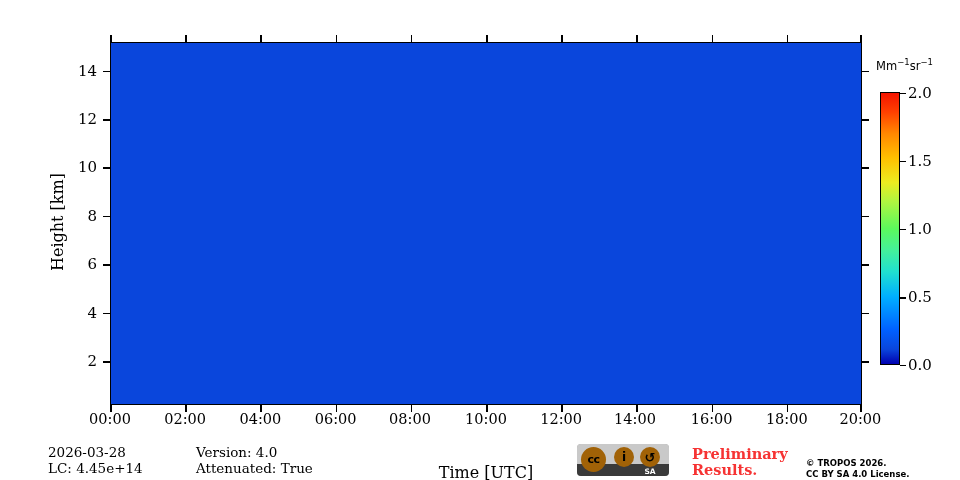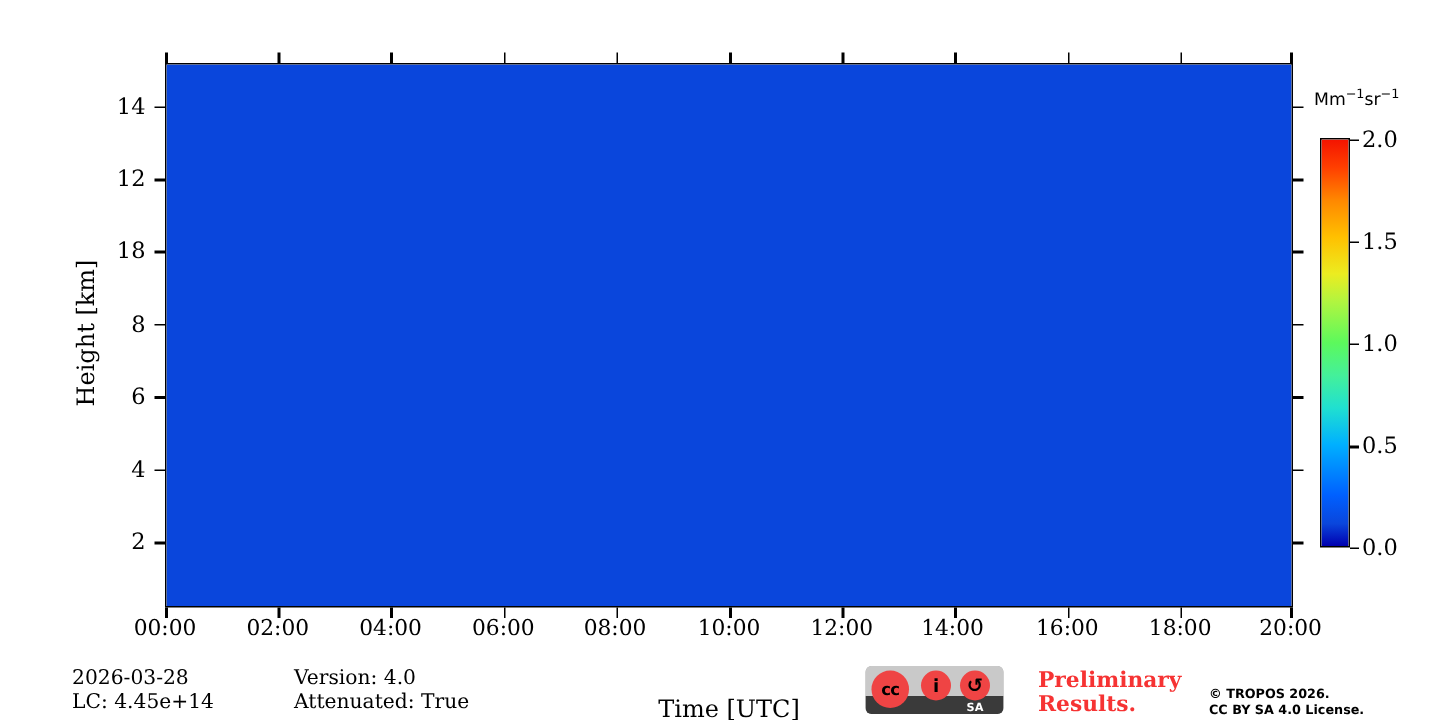--- a/index.html
+++ b/index.html
@@ -187,21 +187,21 @@
     top: 444px;
     width: 92px;
     height: 32px;
     background: #aaaaaa;
     border-radius: 4px;
     overflow: hidden;
   }
   .cc-circle {
     position: absolute;
     border-radius: 50%;
-    background: #ef4444;
+    background: #a16207;
     color: #000000;
     display: flex;
     align-items: center;
     justify-content: center;
     font-family: "DejaVu Sans", "Liberation Sans", sans-serif;
     font-weight: bold;
   }
   #cc-logo {
     left: 4px;
     top: 3px;
@@ -299,21 +299,21 @@
   <div class="tick-mark tick-y-right" style="top:70.6px"></div>
   <div class="tick-mark tick-y-right" style="top:119.0px"></div>
   <div class="tick-mark tick-y-right" style="top:167.4px"></div>
   <div class="tick-mark tick-y-right" style="top:215.8px"></div>
   <div class="tick-mark tick-y-right" style="top:264.2px"></div>
   <div class="tick-mark tick-y-right" style="top:312.6px"></div>
   <div class="tick-mark tick-y-right" style="top:361.0px"></div>
 
   <div class="tick-label-y" style="top:63.6px">14</div>
   <div class="tick-label-y" style="top:112.0px">12</div>
-  <div class="tick-label-y" style="top:160.4px">18</div>
+  <div class="tick-label-y" style="top:160.4px">10</div>
   <div class="tick-label-y" style="top:208.8px">8</div>
   <div class="tick-label-y" style="top:257.2px">6</div>
   <div class="tick-label-y" style="top:305.6px">4</div>
   <div class="tick-label-y" style="top:354.0px">2</div>
 
   <div id="ylabel-wrap">
     <div id="ylabel">Height [km]</div>
   </div>
 
   <div class="tick-mark tick-x-bottom" style="left:110.0px"></div>

